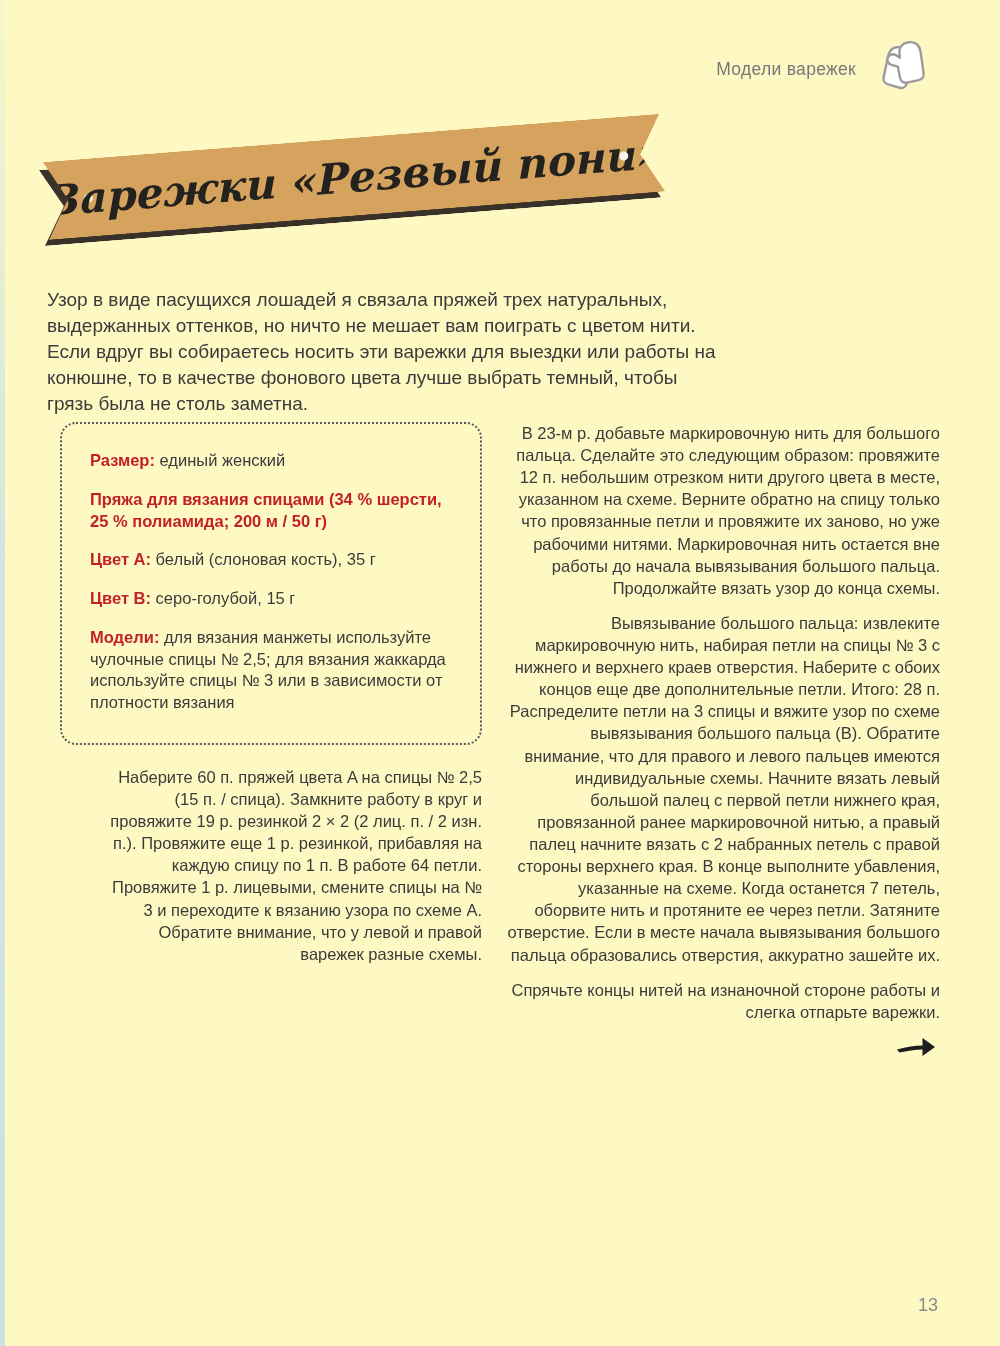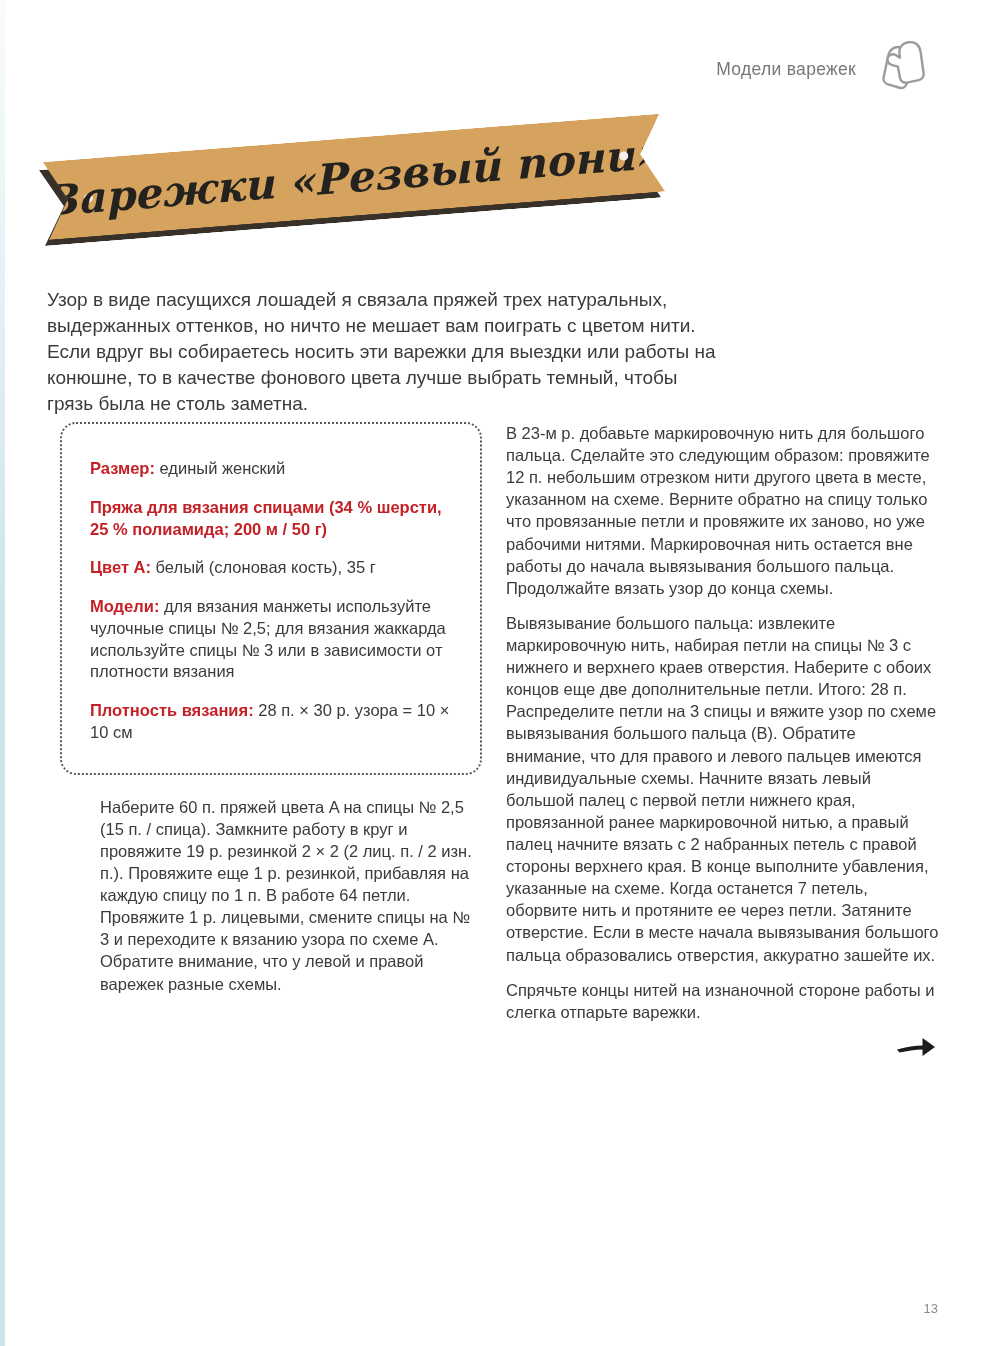--- a/index.html
+++ b/index.html
@@ -1,19 +1,19 @@
 <!DOCTYPE html>
 <html lang="ru"><head>
 <meta charset="utf-8">
 <style>
   html,body{margin:0;padding:0;background:#e8e8e8;}
   .page{
     position:relative;
     width:1000px;height:1346px;
-    background:#ffffff;
+    background:#fef9c3;
     font-family:"Liberation Sans", sans-serif;
     color:#3b3b3c;
     overflow:hidden;
     margin:0 auto;
   }
   .scan-edge{
     position:absolute;left:0;top:0;width:5px;height:100%;
     background:linear-gradient(180deg, rgba(214,232,238,0.15) 0%, rgba(198,224,233,0.85) 45%, rgba(198,224,233,0.9) 100%);
   }
   
@@ -71,35 +71,35 @@
   }
   .col-left{width:422px;flex:0 0 auto;}
   .col-right{width:434px;flex:0 0 auto;}
   .spec-box{
     border:2px dotted #57575a;
     border-radius:16px;
     padding:26px 26px 12px 28px;
     box-sizing:border-box;
   }
   .spec-item{
-    font-size:16.5px;line-height:1.32;margin:8px 0 17px 0;
+    font-size:16.5px;line-height:1.32;margin:0 0 17px 0;
   }
   .spec-label{color:#c42127;font-weight:bold;}
   .body-par{
-    font-size:16.5px;line-height:1.34;margin:0 0 13px 0;color:#3b3b3c;
+    font-size:16.5px;line-height:1.34;margin:0 0 13px 0;color:#3b3b3c;text-align:right;
   }
   .col-left .body-par.after-box{margin-top:21px;margin-bottom:0;margin-left:40px;}
   
   .next-arrow{
     position:absolute;right:64px;top:1035px;width:40px;height:24px;
   }
   
   .page-number{
     position:absolute;right:62px;bottom:30px;
-    font-size:13px;color:#8b8c8e;
+    font-size:18px;color:#8b8c8e;
   }
 </style>
 </head>
 <body>
 
 <div class="page">
 
   <div class="scan-edge"></div>
 
   <div class="header-row">
@@ -129,22 +129,22 @@
 
   <p class="intro">Узор в виде пасущихся лошадей я связала пряжей трех натуральных, выдержанных оттенков, но ничто не мешает вам поиграть с цветом нити. Если вдруг вы собираетесь носить эти варежки для выездки или работы на конюшне, то в качестве фонового цвета лучше выбрать темный, чтобы грязь была не столь заметна.</p>
 
   <div class="columns">
 
     <div class="col-left">
       <div class="spec-box">
         <p class="spec-item"><span class="spec-label">Размер:</span> <span>единый женский</span></p>
         <p class="spec-item"><span class="spec-label">Пряжа для вязания спицами (34 % шерсти, 25 % полиамида; 200 м / 50 г)</span><span></span></p>
         <p class="spec-item"><span class="spec-label">Цвет A:</span> <span>белый (слоновая кость), 35 г</span></p>
+        <p class="spec-item"><span class="spec-label">Цвет B:</span> <span>серо-голубой, 15 г</span></p>
         <p class="spec-item"><span class="spec-label">Модели:</span> <span>для вязания манжеты используйте чулочные спицы № 2,5; для вязания жаккарда используйте спицы № 3 или в зависимости от плотности вязания</span></p>
-        <p class="spec-item"><span class="spec-label">Плотность вязания:</span> <span>28 п. × 30 р. узора = 10 × 10 см</span></p>
       </div>
       <p class="body-par after-box">Наберите 60 п. пряжей цвета A на спицы № 2,5 (15 п. / спица). Замкните работу в круг и провяжите 19 р. резинкой 2 × 2 (2 лиц. п. / 2 изн. п.). Провяжите еще 1 р. резинкой, прибавляя на каждую спицу по 1 п. В работе 64 петли. Провяжите 1 р. лицевыми, смените спицы на № 3 и переходите к вязанию узора по схеме A. Обратите внимание, что у левой и правой варежек разные схемы.</p>
     </div>
 
     <div class="col-right">
       <p class="body-par">В 23-м р. добавьте маркировочную нить для большого пальца. Сделайте это следующим образом: провяжите 12 п. небольшим отрезком нити другого цвета в месте, указанном на схеме. Верните обратно на спицу только что провязанные петли и провяжите их заново, но уже рабочими нитями. Маркировочная нить остается вне работы до начала вывязывания большого пальца. Продолжайте вязать узор до конца схемы.</p>
       <p class="body-par">Вывязывание большого пальца: извлеките маркировочную нить, набирая петли на спицы № 3 с нижнего и верхнего краев отверстия. Наберите с обоих концов еще две дополнительные петли. Итого: 28 п. Распределите петли на 3 спицы и вяжите узор по схеме вывязывания большого пальца (B). Обратите внимание, что для правого и левого пальцев имеются индивидуальные схемы. Начните вязать левый большой палец с первой петли нижнего края, провязанной ранее маркировочной нитью, а правый палец начните вязать с 2 набранных петель с правой стороны верхнего края. В конце выполните убавления, указанные на схеме. Когда останется 7 петель, оборвите нить и протяните ее через петли. Затяните отверстие. Если в месте начала вывязывания большого пальца образовались отверстия, аккуратно зашейте их.</p>
       <p class="body-par">Спрячьте концы нитей на изнаночной стороне работы и слегка отпарьте варежки.</p>
     </div>
 

